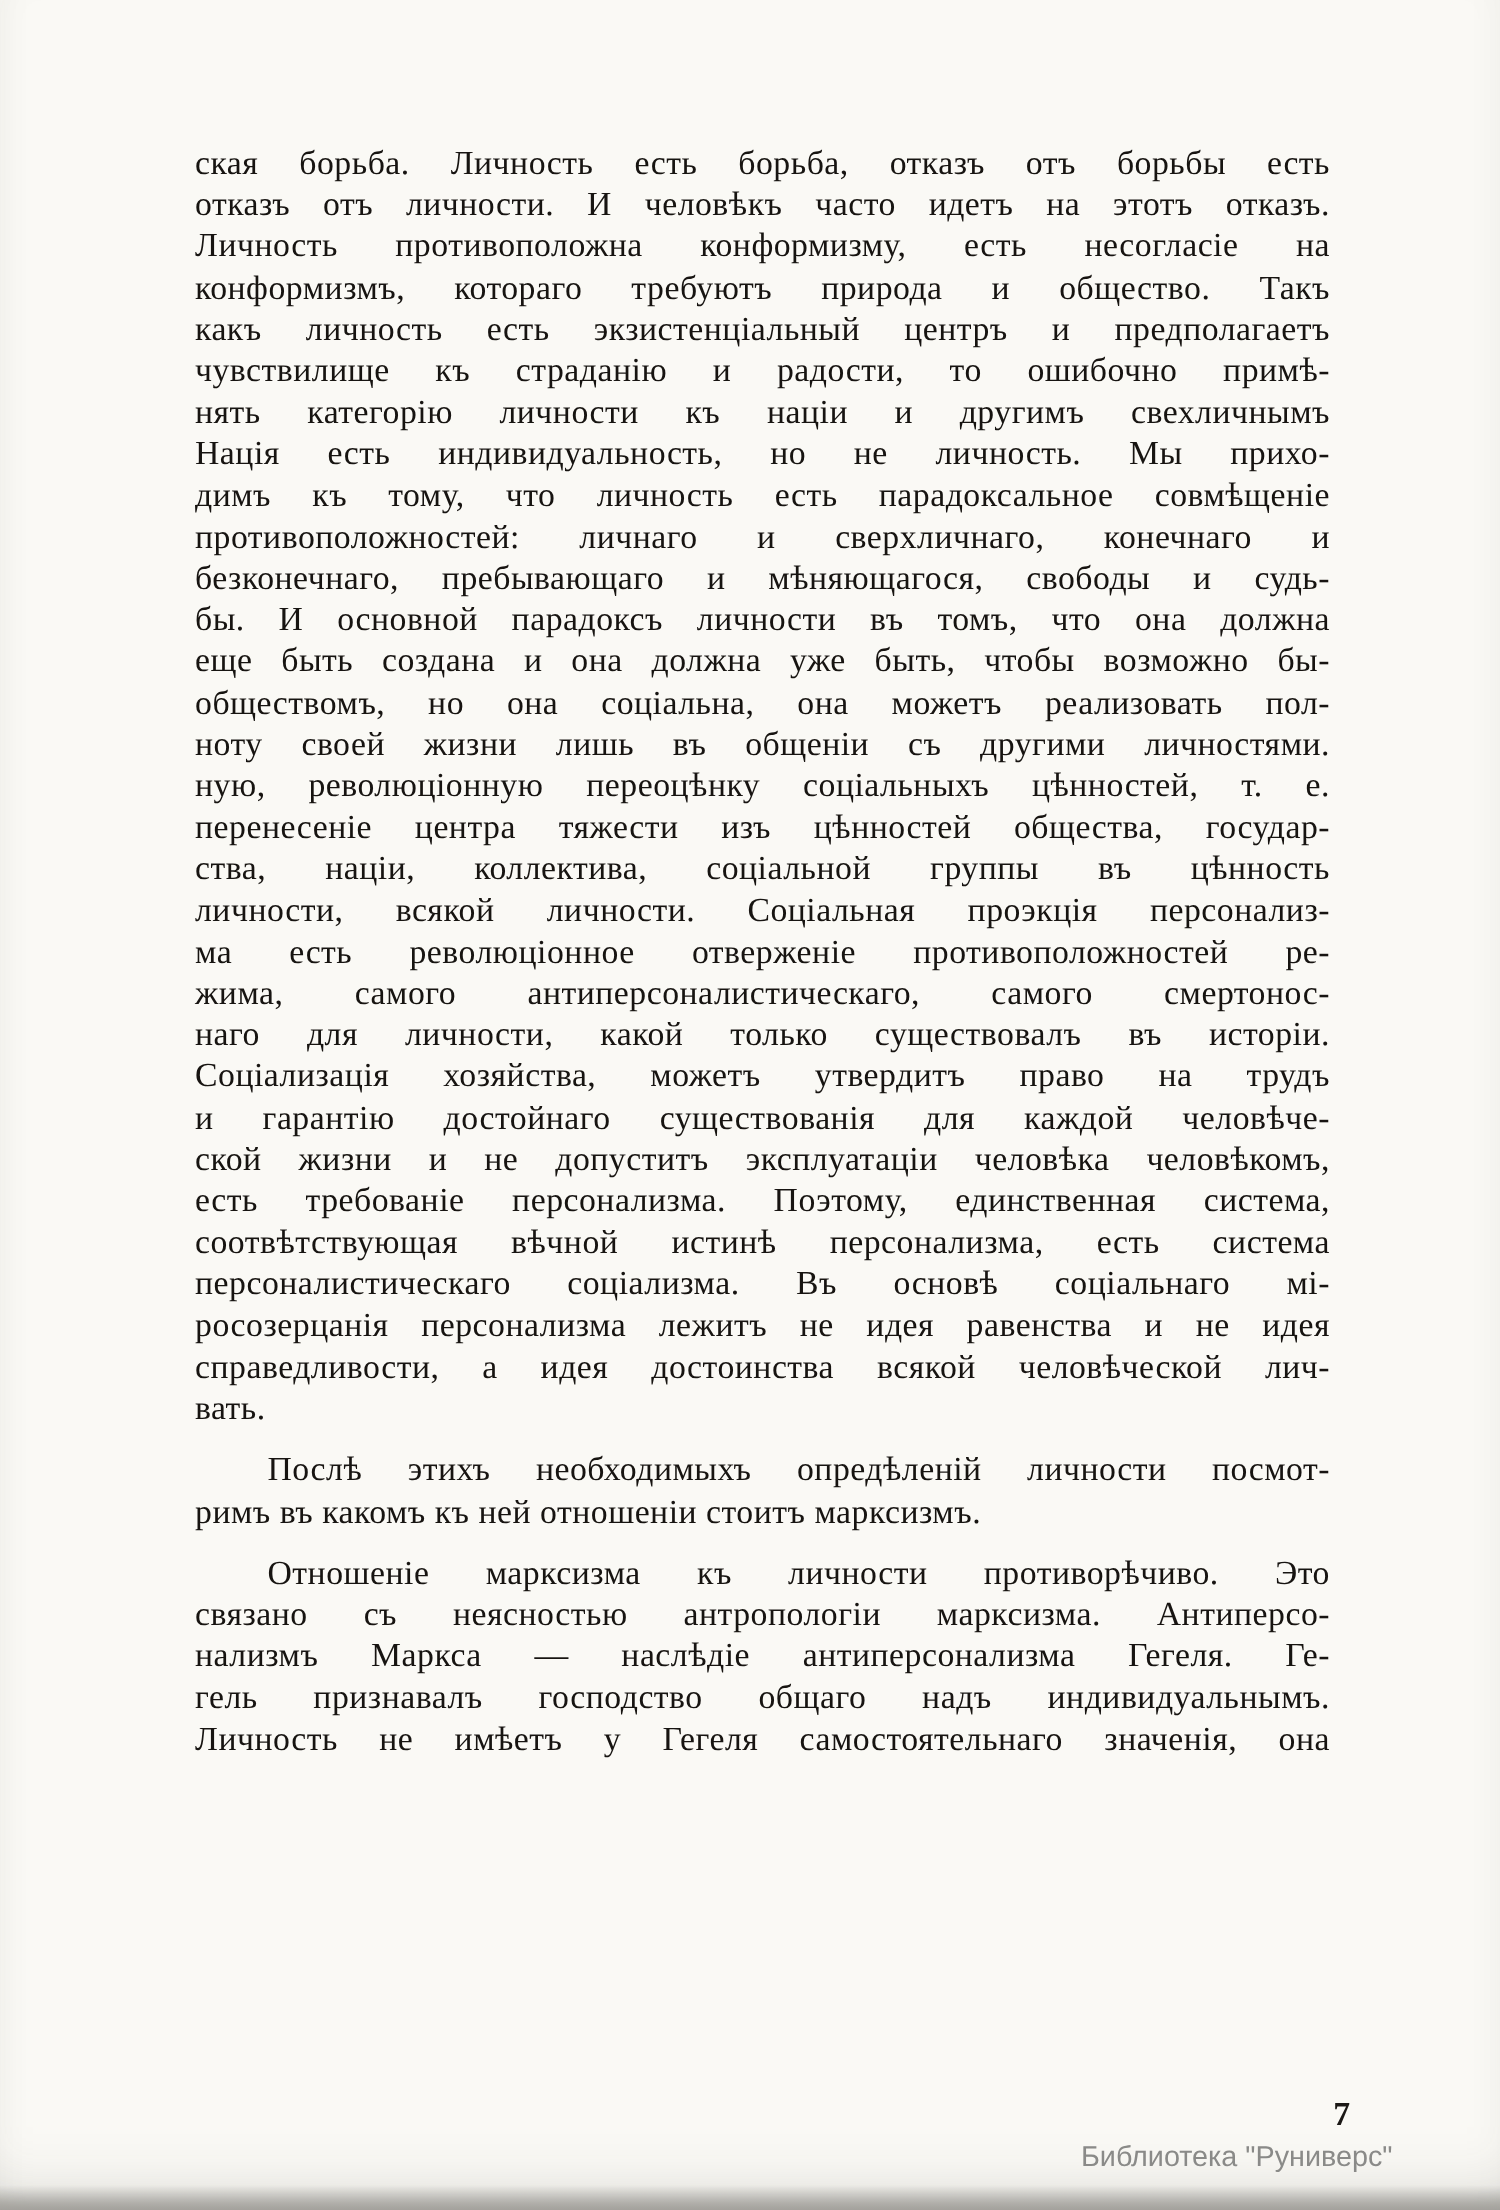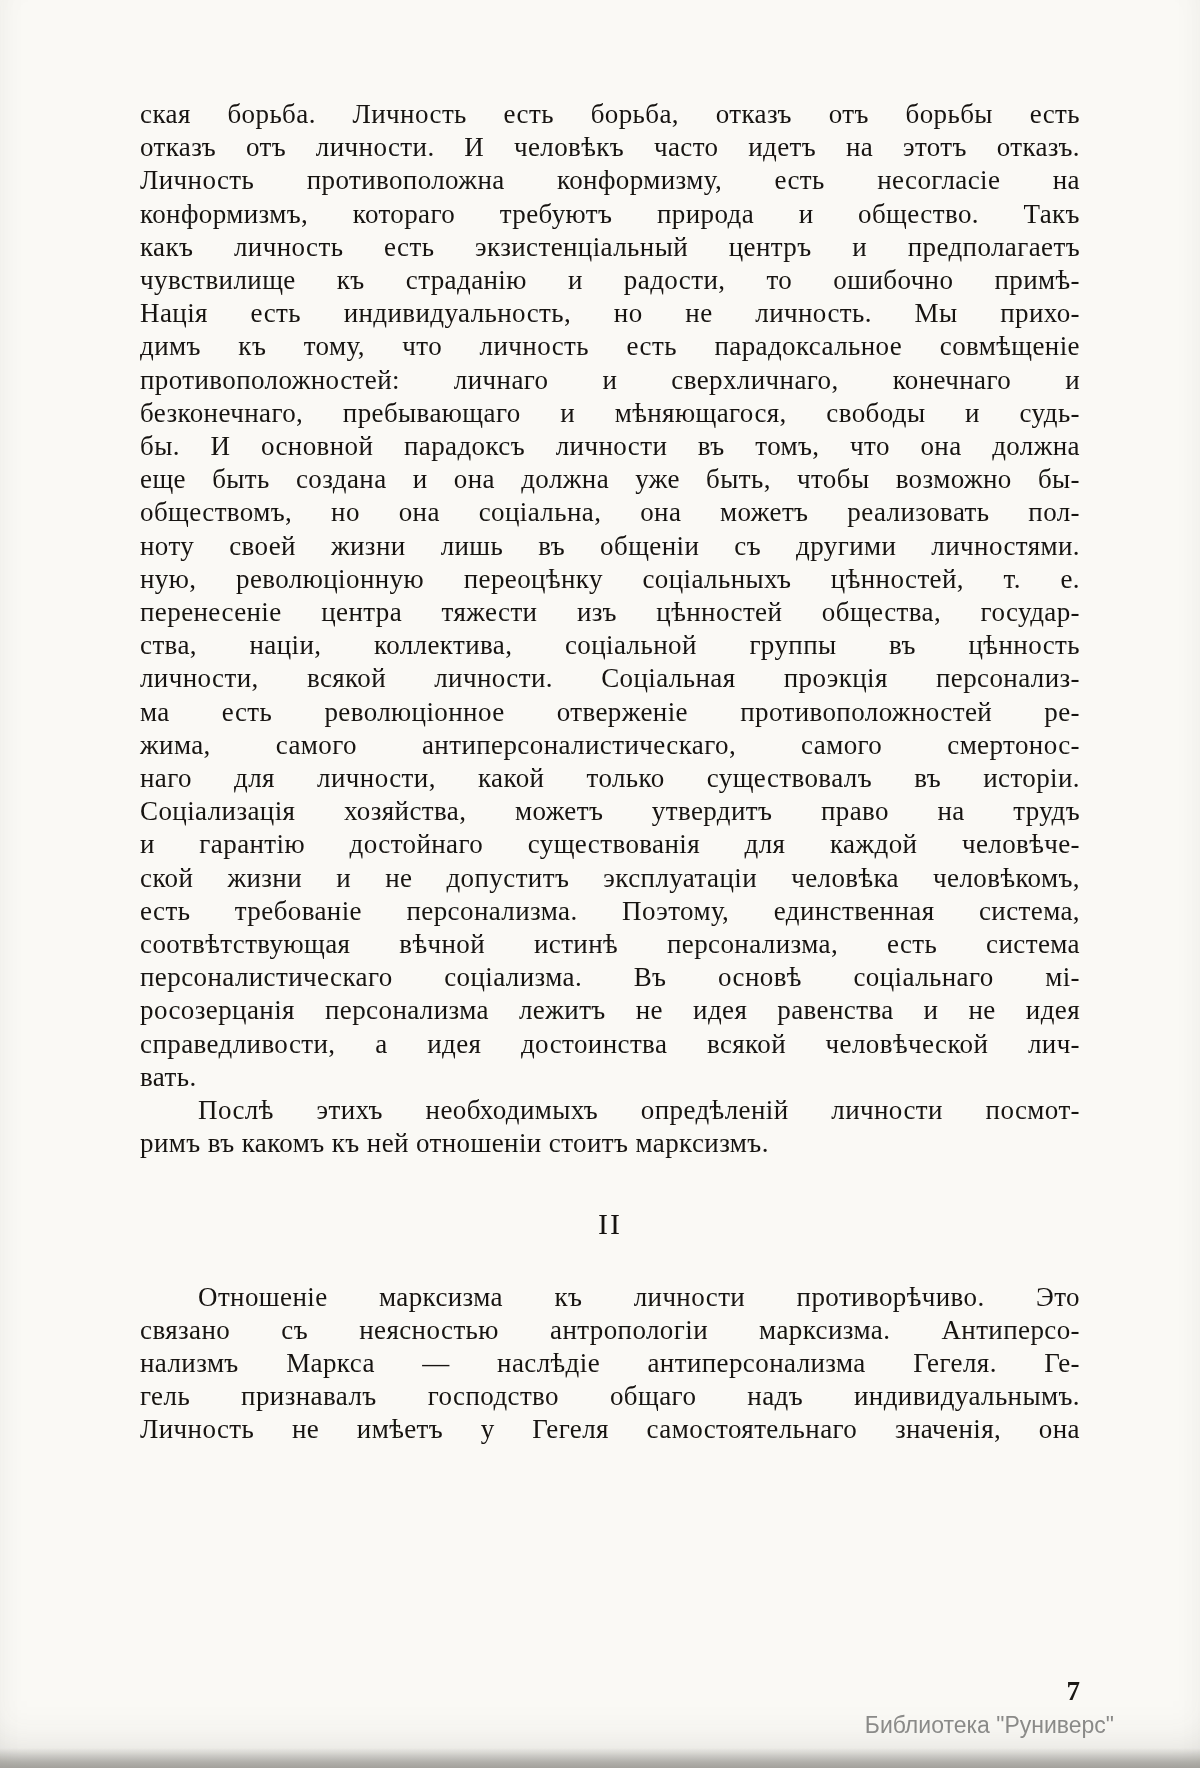--- a/index.html
+++ b/index.html
@@ -25,21 +25,21 @@
   .text-column {
     position: absolute;
     left: 140px;
     top: 98px;
     width: 940px;
     font-size: 27px;
     line-height: 33.2px;
     color: #171411;
     letter-spacing: 0.4px;
   }
-  .paragraph { margin: 0; }
+  .paragraph { margin: 16px; }
   .line {
     text-align: justify;
     text-align-last: justify;
     white-space: normal;
   }
   .line.unjust {
     text-align-last: left;
   }
   .line.indent {
     text-indent: 58px;
@@ -83,20 +83,21 @@
 
 <div class="page">
   <div class="text-column">
       <div class="paragraph">
         <div class="line">ская борьба. Личность есть борьба, отказъ отъ борьбы есть</div>
         <div class="line">отказъ отъ личности. И человѣкъ часто идетъ на этотъ отказъ.</div>
         <div class="line">Личность противоположна конформизму, есть несогласіе на</div>
         <div class="line">конформизмъ, котораго требуютъ природа и общество. Такъ</div>
         <div class="line">какъ личность есть экзистенціальный центръ и предполагаетъ</div>
         <div class="line">чувствилище къ страданію и радости, то ошибочно примѣ-</div>
+        <div class="line">нять категорію личности къ націи и другимъ свехличнымъ</div>
         <div class="line">Нація есть индивидуальность, но не личность. Мы прихо-</div>
         <div class="line">димъ къ тому, что личность есть парадоксальное совмѣщеніе</div>
         <div class="line">противоположностей: личнаго и сверхличнаго, конечнаго и</div>
         <div class="line">безконечнаго, пребывающаго и мѣняющагося, свободы и судь-</div>
         <div class="line">бы. И основной парадоксъ личности въ томъ, что она должна</div>
         <div class="line">еще быть создана и она должна уже быть, чтобы возможно бы-</div>
         <div class="line">обществомъ, но она соціальна, она можетъ реализовать пол-</div>
         <div class="line">ноту своей жизни лишь въ общеніи съ другими личностями.</div>
         <div class="line">ную, революціонную переоцѣнку соціальныхъ цѣнностей, т. е.</div>
         <div class="line">перенесеніе центра тяжести изъ цѣнностей общества, государ-</div>
@@ -112,21 +113,20 @@
         <div class="line">соотвѣтствующая вѣчной истинѣ персонализма, есть система</div>
         <div class="line">персоналистическаго соціализма. Въ основѣ соціальнаго мі-</div>
         <div class="line">росозерцанія персонализма лежитъ не идея равенства и не идея</div>
         <div class="line">справедливости, а идея достоинства всякой человѣческой лич-</div>
         <div class="line unjust">вать.</div>
       </div>
       <div class="paragraph">
         <div class="line indent">Послѣ этихъ необходимыхъ опредѣленій личности посмот-</div>
         <div class="line unjust">римъ въ какомъ къ ней отношеніи стоитъ марксизмъ.</div>
       </div>
-      <div class="section-heading">II</div>
       <div class="paragraph">
         <div class="line indent">Отношеніе марксизма къ личности противорѣчиво. Это</div>
         <div class="line">связано съ неясностью антропологіи марксизма. Антиперсо-</div>
         <div class="line">нализмъ Маркса — наслѣдіе антиперсонализма Гегеля. Ге-</div>
         <div class="line">гель признавалъ господство общаго надъ индивидуальнымъ.</div>
         <div class="line">Личность не имѣетъ у Гегеля самостоятельнаго значенія, она</div>
       </div>
     </div>
   <div class="page-number">7</div>
   <div class="watermark">Библиотека "Руниверс"</div>

